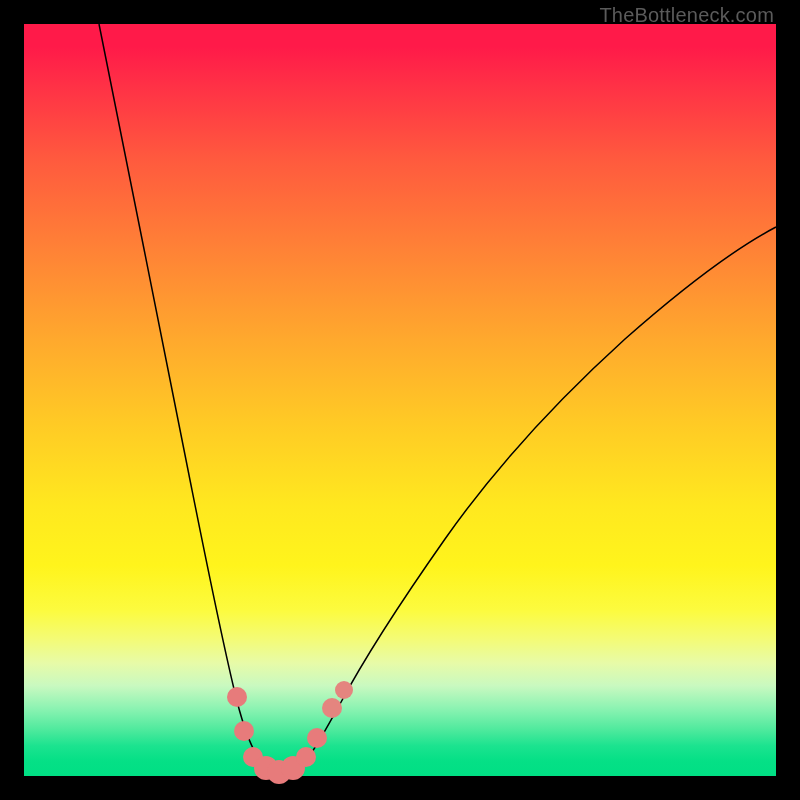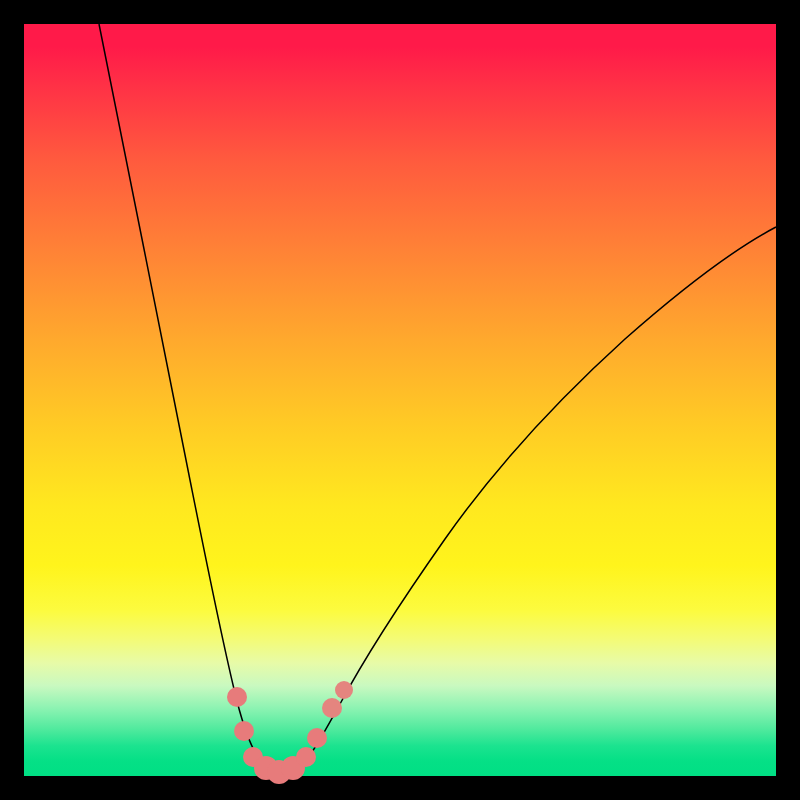--- a/index.html
+++ b/index.html
@@ -74,20 +74,21 @@
     fill: #e77b7b;
   }
   .marker-small {
     fill: #e4857f;
   }
 </style>
 </head>
 <body>
 
 <div class="frame">
+  <div class="watermark">TheBottleneck.com</div>
   <div class="plot-area">
     <svg class="curve" viewBox="0 0 752 752" preserveAspectRatio="none">
       <path class="curve-path" d="M 75 0
            C 90 75, 105 150, 120 225
            C 135 300, 150 376, 165 451
            C 180 526, 195 602, 210 665
            C 217 695, 225 720, 235 735
            C 242 744, 250 748, 258 748
            C 266 748, 275 744, 283 735
            C 292 724, 302 705, 316 680

